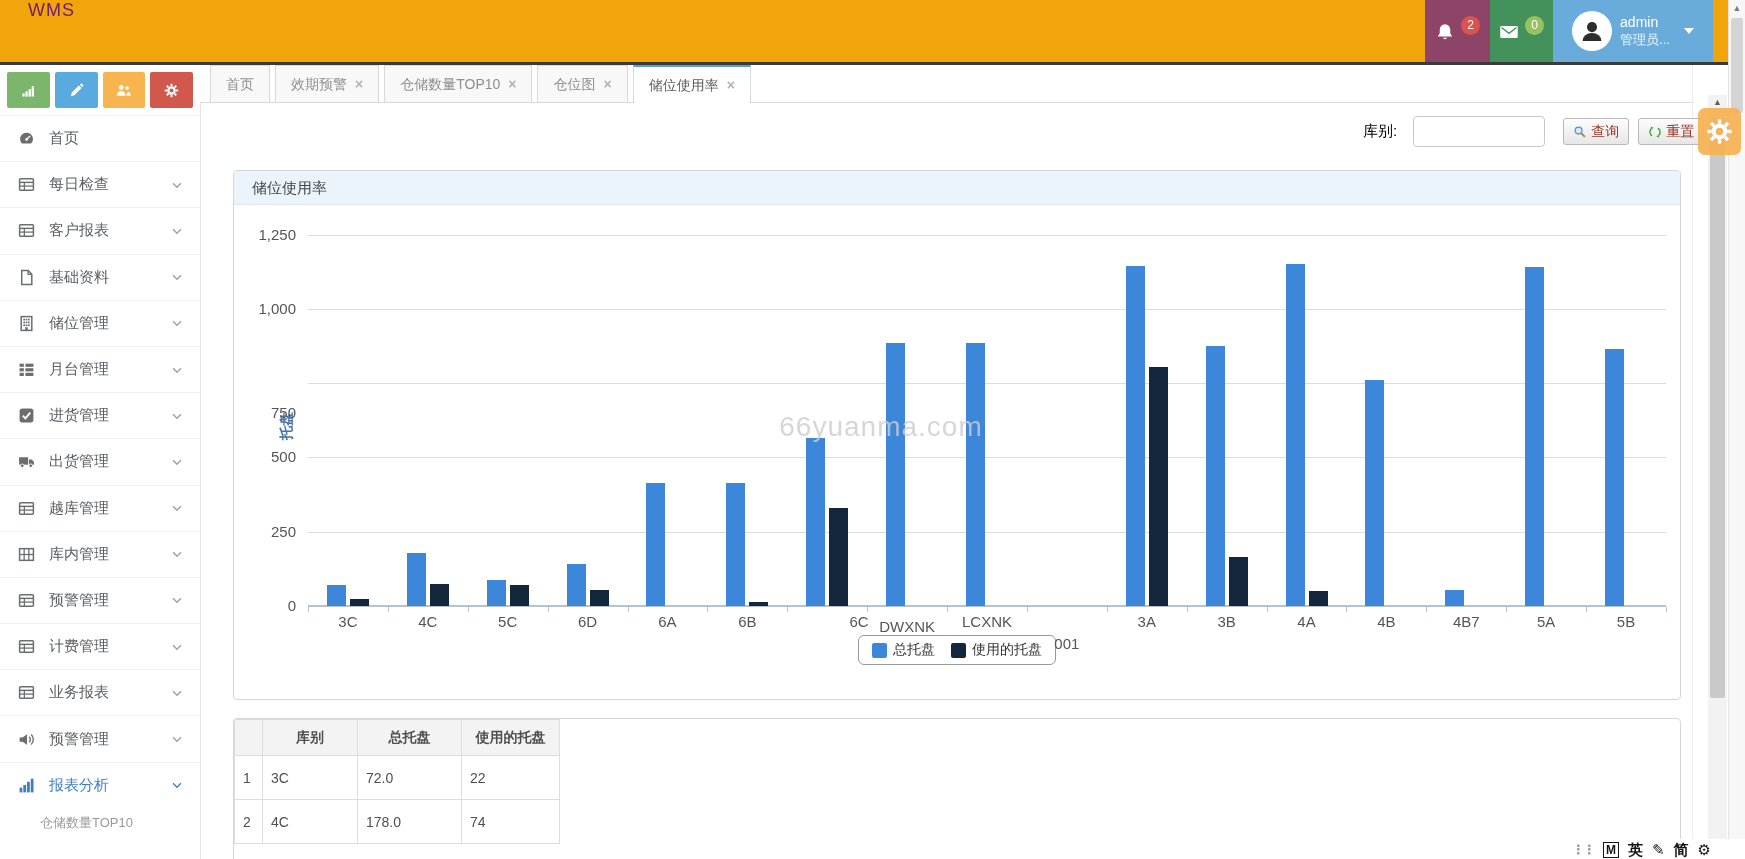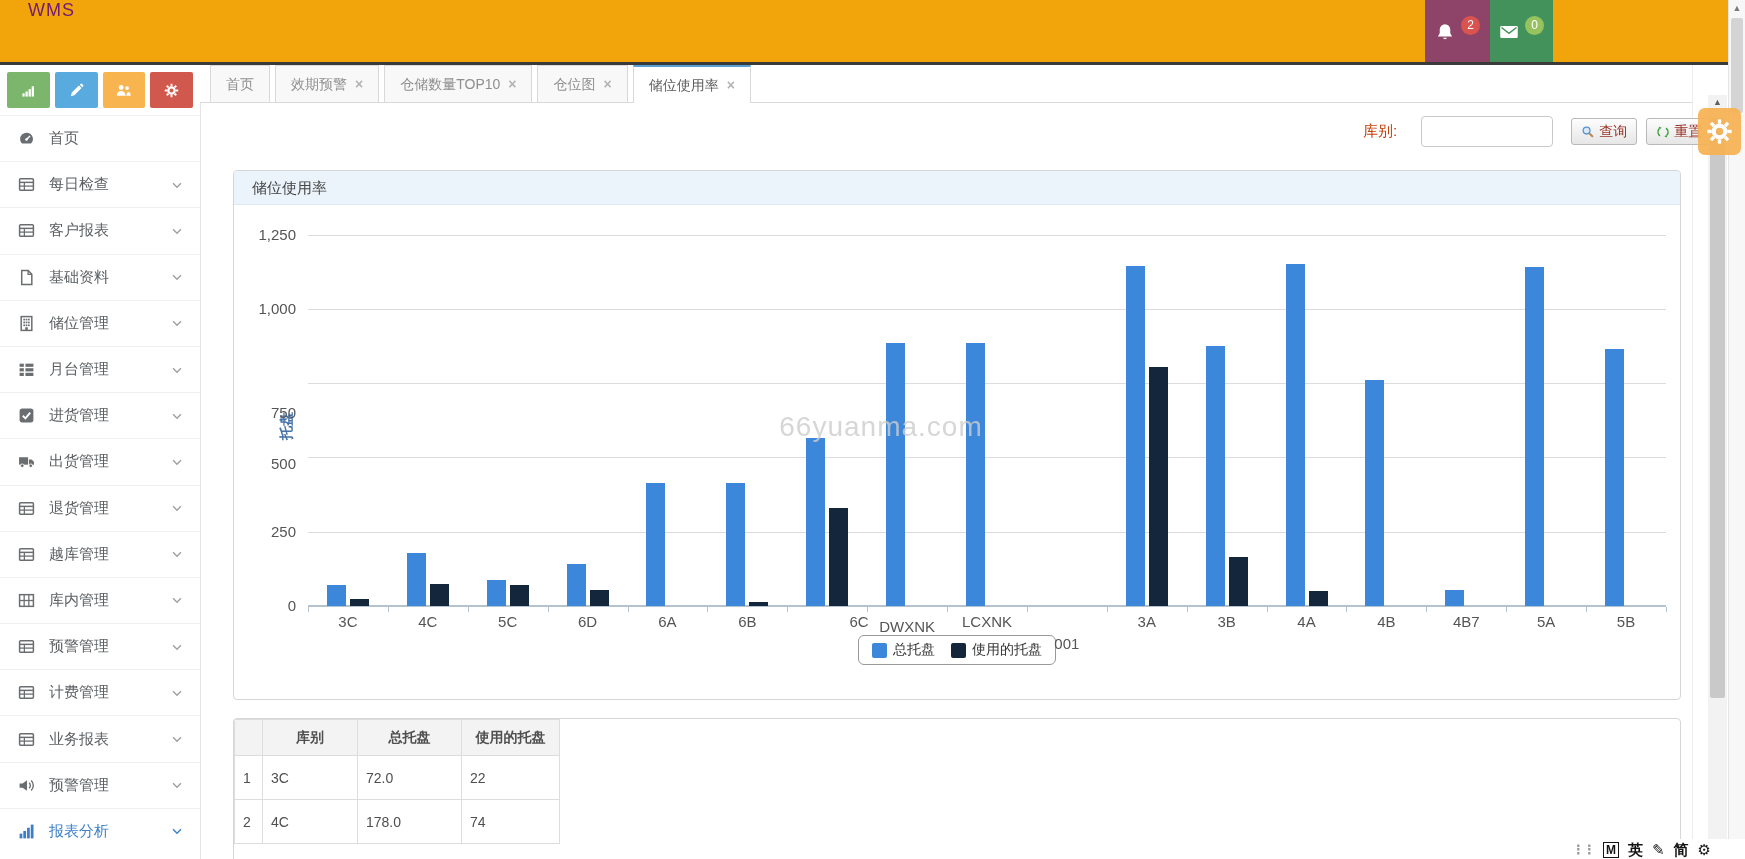--- a/index.html
+++ b/index.html
@@ -38,21 +38,21 @@
   .submenu-peek{padding:6px 0 0 40px;font-size:13px;color:#9a9a9a;}
 
   
   .tabbar{position:absolute;left:200px;top:65px;width:1492px;height:38px;background:#fff;border-bottom:1px solid #d9d9d9;display:flex;align-items:flex-end;padding-left:10px;box-sizing:border-box;}
   .tab{height:37px;line-height:35px;box-sizing:border-box;margin-right:5px;padding:0 15px;background:#f8f8f8;border:1px solid #d9d9d9;border-bottom:none;font-size:14px;color:#8f8f8f;display:flex;align-items:center;gap:8px;cursor:pointer;white-space:nowrap;}
   .tab .tclose{color:#b3b3b3;font-weight:bold;font-size:14px;line-height:1;}
   .tab.active{background:#fff;border-top:2px solid #55A1D6;color:#5c5c5c;height:38px;margin-bottom:-1px;}
 
   
   .filter-row{position:absolute;left:1363px;top:116px;display:flex;align-items:center;}
-  .f-label{font-size:15px;color:#c2410c;margin-right:24px;}
+  .f-label{font-size:15px;color:#000000;margin-right:16px;}
   .f-input{width:118px;height:29px;border:1px solid #c9c9c9;border-radius:4px;background:#fff;outline:none;padding:0 6px;font-size:14px;}
   .btn{height:27px;margin-left:9px;padding:0 9px;border:1px solid #b9b9b9;border-radius:3px;background:linear-gradient(#fdfdfd,#e6e6e6);font-size:14px;color:#963122;display:flex;align-items:center;gap:4px;cursor:pointer;}
   .btn .icn{font-size:14px;line-height:0;}
   .btn:first-of-type{margin-left:18px;}
 
   
   .panel{position:absolute;left:233px;width:1448px;background:#fff;border:1px solid #d6d6d6;border-radius:4px;box-sizing:border-box;}
   .panel-hd{height:33px;line-height:33px;background:#EBF3FB;border-bottom:1px solid #dfe8f3;border-radius:4px 4px 0 0;padding-left:18px;font-size:15px;color:#454545;}
   .chart-panel{top:170px;height:530px;}
   .data-panel{top:718px;height:175px;}
@@ -109,20 +109,33 @@
         </svg></span>
     <span class="badge badge-red">2</span>
   </div>
   <div class="tb-block tb-mail">
     <span class="icn" style="font-size:20px;"><svg viewBox="0 0 16 16">
           <rect x="1" y="3.2" width="14" height="9.6" rx="1" fill="currentColor"></rect>
           <polyline points="2,4.4 8,9 14,4.4" fill="none" stroke="#44925B" stroke-width="1.2"></polyline>
         </svg></span>
     <span class="badge badge-green">0</span>
   </div>
+  <div class="tb-block tb-user">
+    <span class="avatar">
+        <span class="icn"><svg viewBox="0 0 16 16">
+            <circle cx="8" cy="5.6" r="3.1" fill="#2d2d2d"></circle>
+            <path d="M2.2 14.2a5.8 5 0 0 1 11.6 0z" fill="#2d2d2d"></path>
+          </svg></span>
+      </span>
+    <span class="u-texts">
+      <span class="u-name">admin</span>
+      <span class="u-role">管理员...</span>
+    </span>
+    <span class="caret"></span>
+  </div>
   <div class="top-edge"></div>
 
   <div class="sidebar">
     <div class="quick-row">
         <div class="qbtn" style="background: rgb(124, 182, 108);">
           <span class="icn "><svg viewBox="0 0 16 16">
               <g fill="currentColor">
                 <rect x="1.5" y="11" width="2.4" height="3.5"></rect>
                 <rect x="4.8" y="9" width="2.4" height="5.5"></rect>
                 <rect x="8.1" y="6.5" width="2.4" height="8"></rect>
@@ -254,32 +267,20 @@
             </svg></span>
         </div>
         <div class="menu-item">
           <span class="icn "><svg viewBox="0 0 16 16">
               <path fill="currentColor" d="M1 4h8.5v7H1z"></path>
               <path fill="currentColor" d="M10.3 6h2.6l2.1 2.2V11h-4.7z"></path>
               <circle cx="4" cy="12" r="1.7" fill="currentColor" stroke="#fff" stroke-width=".8"></circle>
               <circle cx="12" cy="12" r="1.7" fill="currentColor" stroke="#fff" stroke-width=".8"></circle>
             </svg></span>
           <span class="mi-label">出货管理</span>
-          <span class="icn chev"><svg viewBox="0 0 16 16">
-              <polyline points="3.5,6 8,10.5 12.5,6" fill="none" stroke="currentColor" stroke-width="1.6"></polyline>
-            </svg></span>
-        </div>
-        <div class="menu-item">
-          <span class="icn "><svg viewBox="0 0 16 16">
-              <rect x="1.5" y="2.5" width="13" height="11" rx="1" fill="none" stroke="currentColor" stroke-width="1.4"></rect>
-              <line x1="1.5" y1="6" x2="14.5" y2="6" stroke="currentColor" stroke-width="1.4"></line>
-              <line x1="1.5" y1="9.5" x2="14.5" y2="9.5" stroke="currentColor" stroke-width="1.2"></line>
-              <line x1="6" y1="6" x2="6" y2="13.5" stroke="currentColor" stroke-width="1.2"></line>
-            </svg></span>
-          <span class="mi-label">退货管理</span>
           <span class="icn chev"><svg viewBox="0 0 16 16">
               <polyline points="3.5,6 8,10.5 12.5,6" fill="none" stroke="currentColor" stroke-width="1.6"></polyline>
             </svg></span>
         </div>
         <div class="menu-item">
           <span class="icn "><svg viewBox="0 0 16 16">
               <rect x="1.5" y="2.5" width="13" height="11" rx="1" fill="none" stroke="currentColor" stroke-width="1.4"></rect>
               <line x1="1.5" y1="6" x2="14.5" y2="6" stroke="currentColor" stroke-width="1.4"></line>
               <line x1="1.5" y1="9.5" x2="14.5" y2="9.5" stroke="currentColor" stroke-width="1.2"></line>
               <line x1="6" y1="6" x2="6" y2="13.5" stroke="currentColor" stroke-width="1.2"></line>
@@ -427,21 +428,21 @@
               <span class="swatch" style="background:#13263C"></span>
               <span>使用的托盘</span>
             </span>
           </div>
         </div>
     <div class="baseline" style="left: 74px; top: 400px; width: 1358px;"></div>
         <div class="ytick" style="left: 2px; top: 392px;">0</div>
         <div class="gridline" style="left: 74px; top: 326.7px; width: 1358px;"></div>
         <div class="ytick" style="left: 2px; top: 317.7px;">250</div>
         <div class="gridline" style="left: 74px; top: 252.4px; width: 1358px;"></div>
-        <div class="ytick" style="left: 2px; top: 243.4px; margin-top: 7px;">500</div>
+        <div class="ytick" style="left: 2px; top: 243.4px;">500</div>
         <div class="gridline" style="left: 74px; top: 178.1px; width: 1358px;"></div>
         <div class="ytick" style="left: 2px; top: 169.1px; margin-top: 30px;">750</div>
         <div class="gridline" style="left: 74px; top: 103.8px; width: 1358px;"></div>
         <div class="ytick" style="left: 2px; top: 94.8px;">1,000</div>
         <div class="gridline" style="left: 74px; top: 29.5px; width: 1358px;"></div>
         <div class="ytick" style="left: 2px; top: 20.5px;">1,250</div>
         <div class="xtick" style="left: 74px; top: 402px;"></div>
         <div class="xtick" style="left: 153.882px; top: 402px;"></div>
         <div class="xtick" style="left: 233.765px; top: 402px;"></div>
         <div class="xtick" style="left: 313.647px; top: 402px;"></div>

